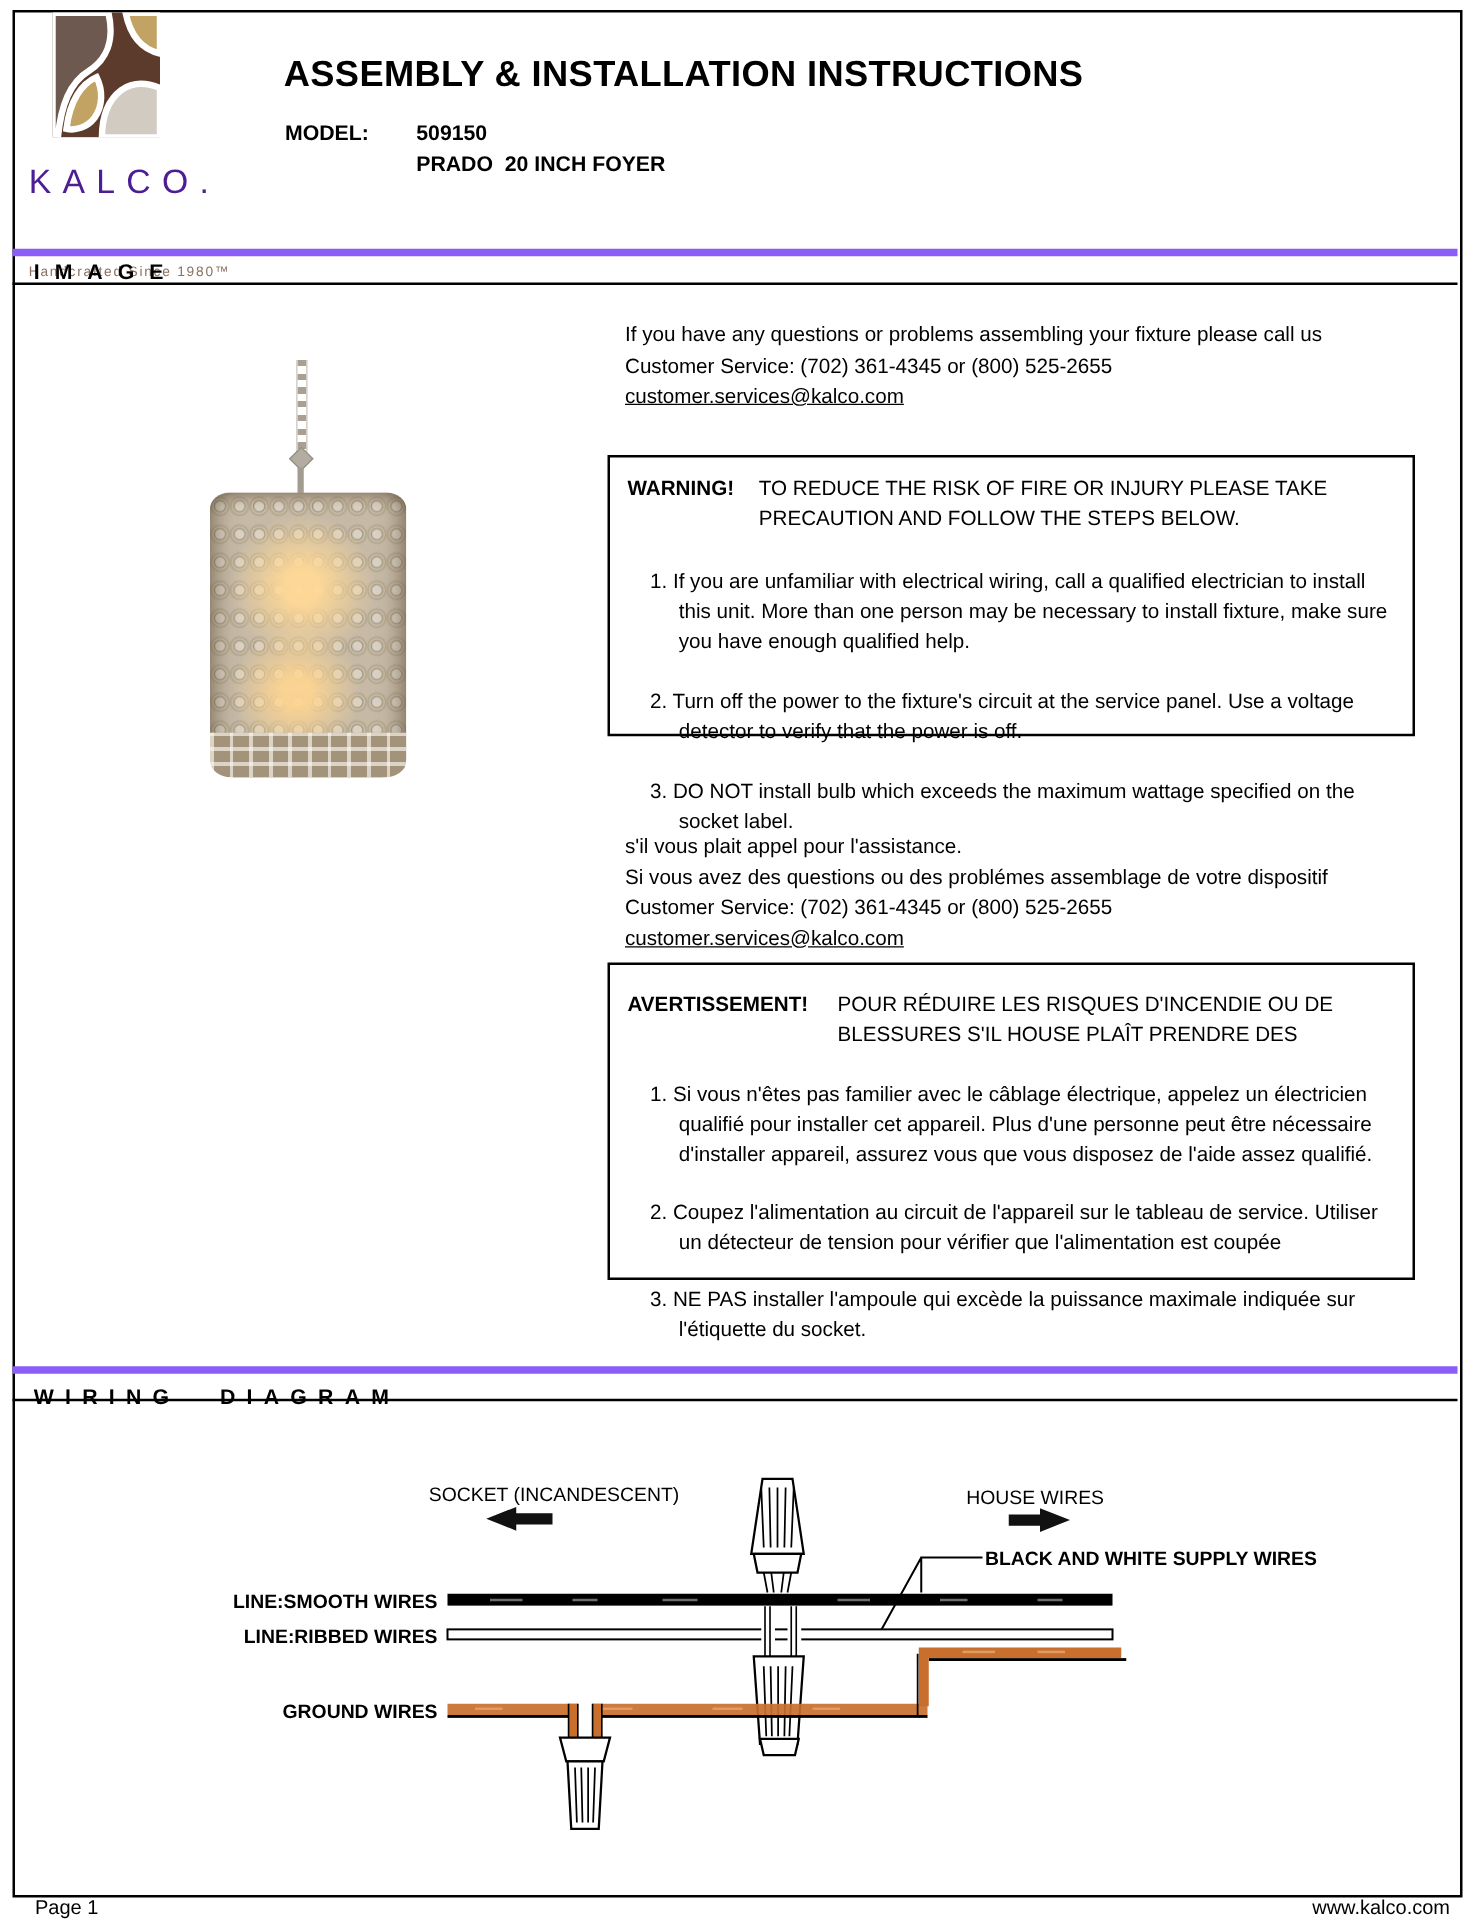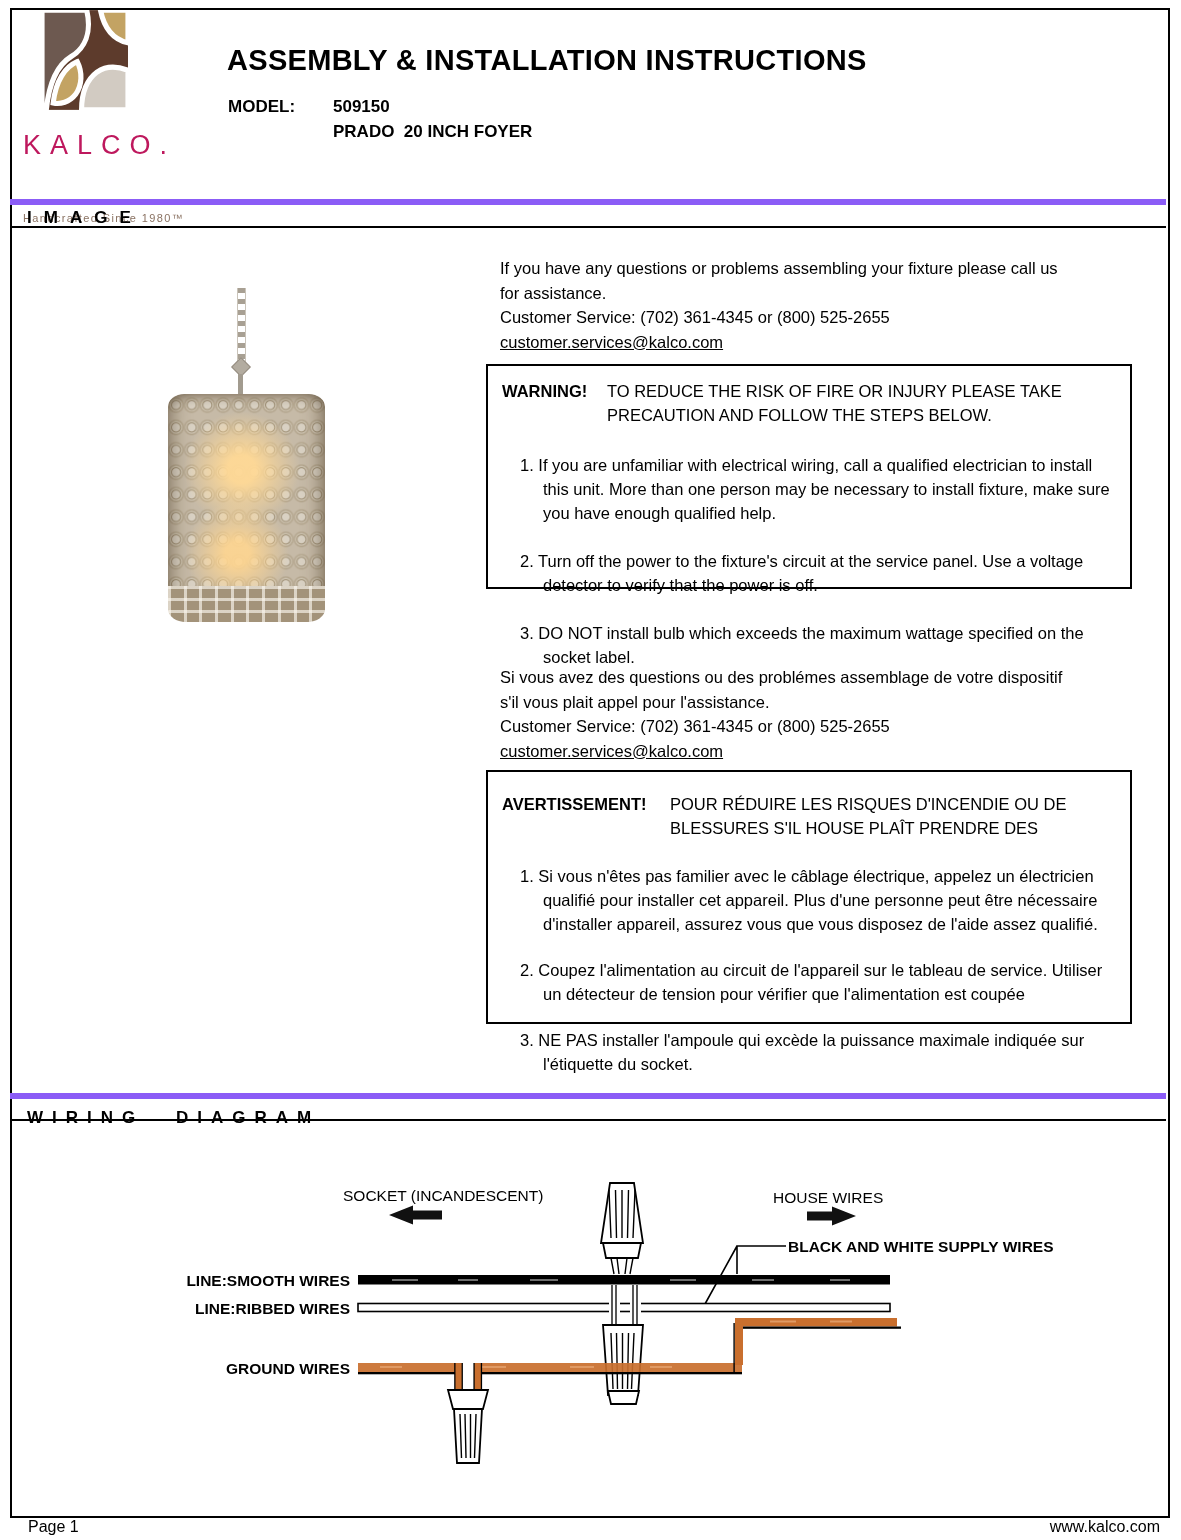--- a/index.html
+++ b/index.html
@@ -2,21 +2,21 @@
 <html><head>
 <meta charset="utf-8">
 <style>
   html,body{margin:0;padding:0;background:#ffffff;}
   body{width:1181px;height:1540px;position:relative;font-family:"Liberation Sans",sans-serif;color:#000;}
   .abs{position:absolute;}
 
   .page-border{left:10px;top:8px;width:1156px;height:1506px;border:2px solid #000;}
 
   
-  .logo-word{left:23px;top:130px;font-size:27px;letter-spacing:9px;color:#be185d;}
+  .logo-word{left:23px;top:130px;font-size:27px;letter-spacing:9px;color:#4c1d95;}
   .logo-tag{left:23px;top:168px;font-size:11px;letter-spacing:1.4px;color:#8a7262;margin-top:44px;}
 
   
   .doc-title{left:227px;top:44px;font-size:29px;font-weight:700;letter-spacing:.3px;}
   .model-row{left:228px;top:97px;font-size:17px;font-weight:700;}
   .model-label{display:inline-block;width:105px;}
   .model-name{left:333px;top:122px;font-size:17px;font-weight:700;white-space:pre;}
 
   
   .band-header{left:10px;width:1156px;border-top:6px solid #8b5cf6;border-bottom:2px solid #000;font-weight:700;box-sizing:border-box;padding-left:17px;}
@@ -95,43 +95,42 @@
   <div class="chain"></div>
   <div class="diamond"></div>
   <div class="rod"></div>
   <div class="shade">
     <div class="shade-band"></div>
   </div>
 </div>
 
 <div class="abs contact contact-en">
   <div>If you have any questions or problems assembling your fixture please call us</div>
-  <div>for assistance.</div>
   <div>Customer Service: (702) 361-4345 or (800) 525-2655</div>
   <div><span class="email">customer.services@kalco.com</span></div>
 </div>
 
 <div class="abs warnbox warnbox-en">
   <div class="whead">
     <span class="wlab">WARNING!</span>
     <div>
       <div>TO REDUCE THE RISK OF FIRE OR INJURY PLEASE TAKE</div>
       <div>PRECAUTION AND FOLLOW THE STEPS BELOW.</div>
     </div>
   </div>
   <div class="witems-en">
     <div class="witem">1. If you are unfamiliar with electrical wiring, call a qualified electrician to install this unit. More than one person may be necessary to install fixture, make sure you have enough qualified help.</div>
     <div class="witem">2. Turn off the power to the fixture's circuit at the service panel. Use a voltage detector to verify that the power is off.</div>
     <div class="witem">3. DO NOT install bulb which exceeds the maximum wattage specified on the socket label.</div>
   </div>
 </div>
 
 <div class="abs contact contact-fr">
+  <div>s'il vous plait appel pour l'assistance.</div>
   <div>Si vous avez des questions ou des problémes assemblage de votre dispositif</div>
-  <div>s'il vous plait appel pour l'assistance.</div>
   <div>Customer Service: (702) 361-4345 or (800) 525-2655</div>
   <div><span class="email">customer.services@kalco.com</span></div>
 </div>
 
 <div class="abs warnbox warnbox-fr">
   <div class="whead">
     <span class="wlab">AVERTISSEMENT!</span>
     <div>
       <div>POUR RÉDUIRE LES RISQUES D'INCENDIE OU DE</div>
       <div>BLESSURES S'IL HOUSE PLAÎT PRENDRE DES</div>

